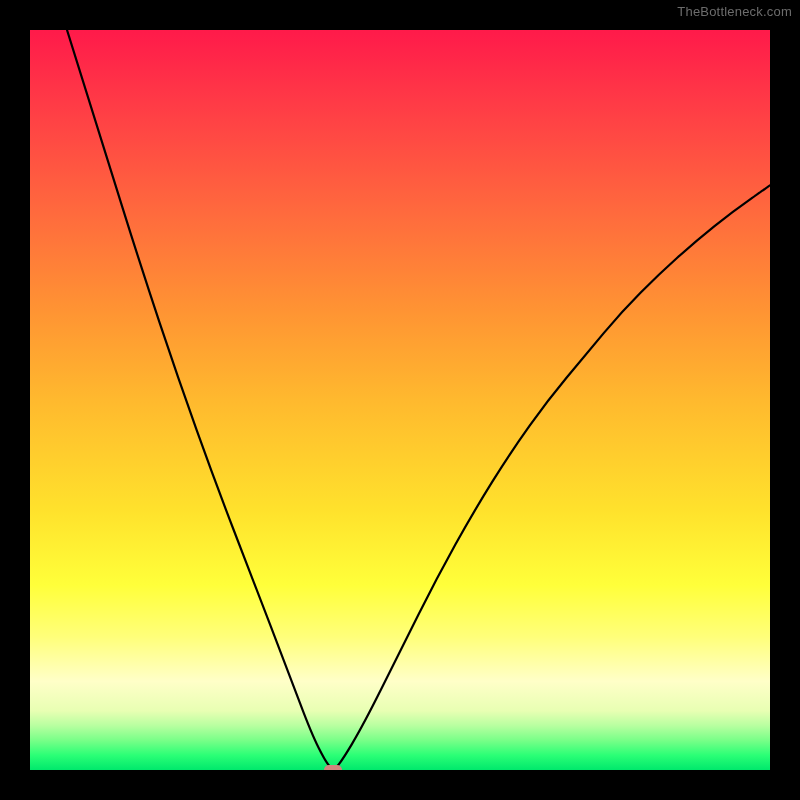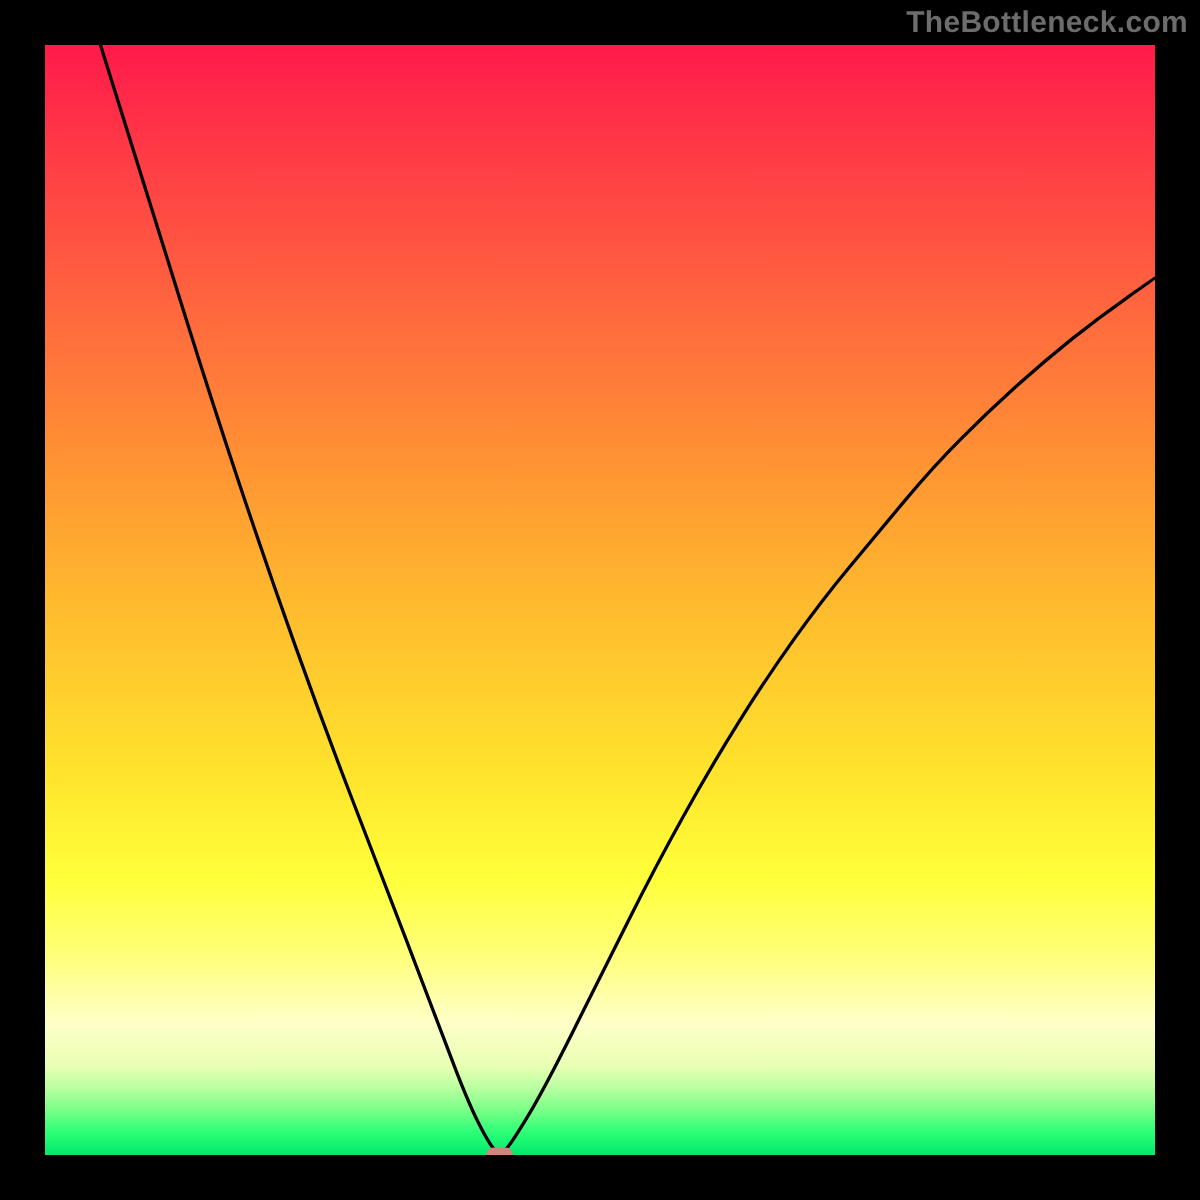--- a/index.html
+++ b/index.html
@@ -64,22 +64,22 @@
     height: 10px;
     background: #d0867e;
     border-radius: 5px;
     transform: translate(-50%, -50%);
   }
   .watermark {
     position: absolute;
     top: 4px;
     right: 8px;
     color: #6c6c6c;
-    font-size: 20px;
-    font-weight: 700;
+    font-size: 13px;
+    font-weight: 400;
     letter-spacing: 0.2px;
   }
 </style>
 </head>
 <body>
 
 <div class="frame">
 
   <div class="plot-area">
     <div class="gradient-bg"></div>

